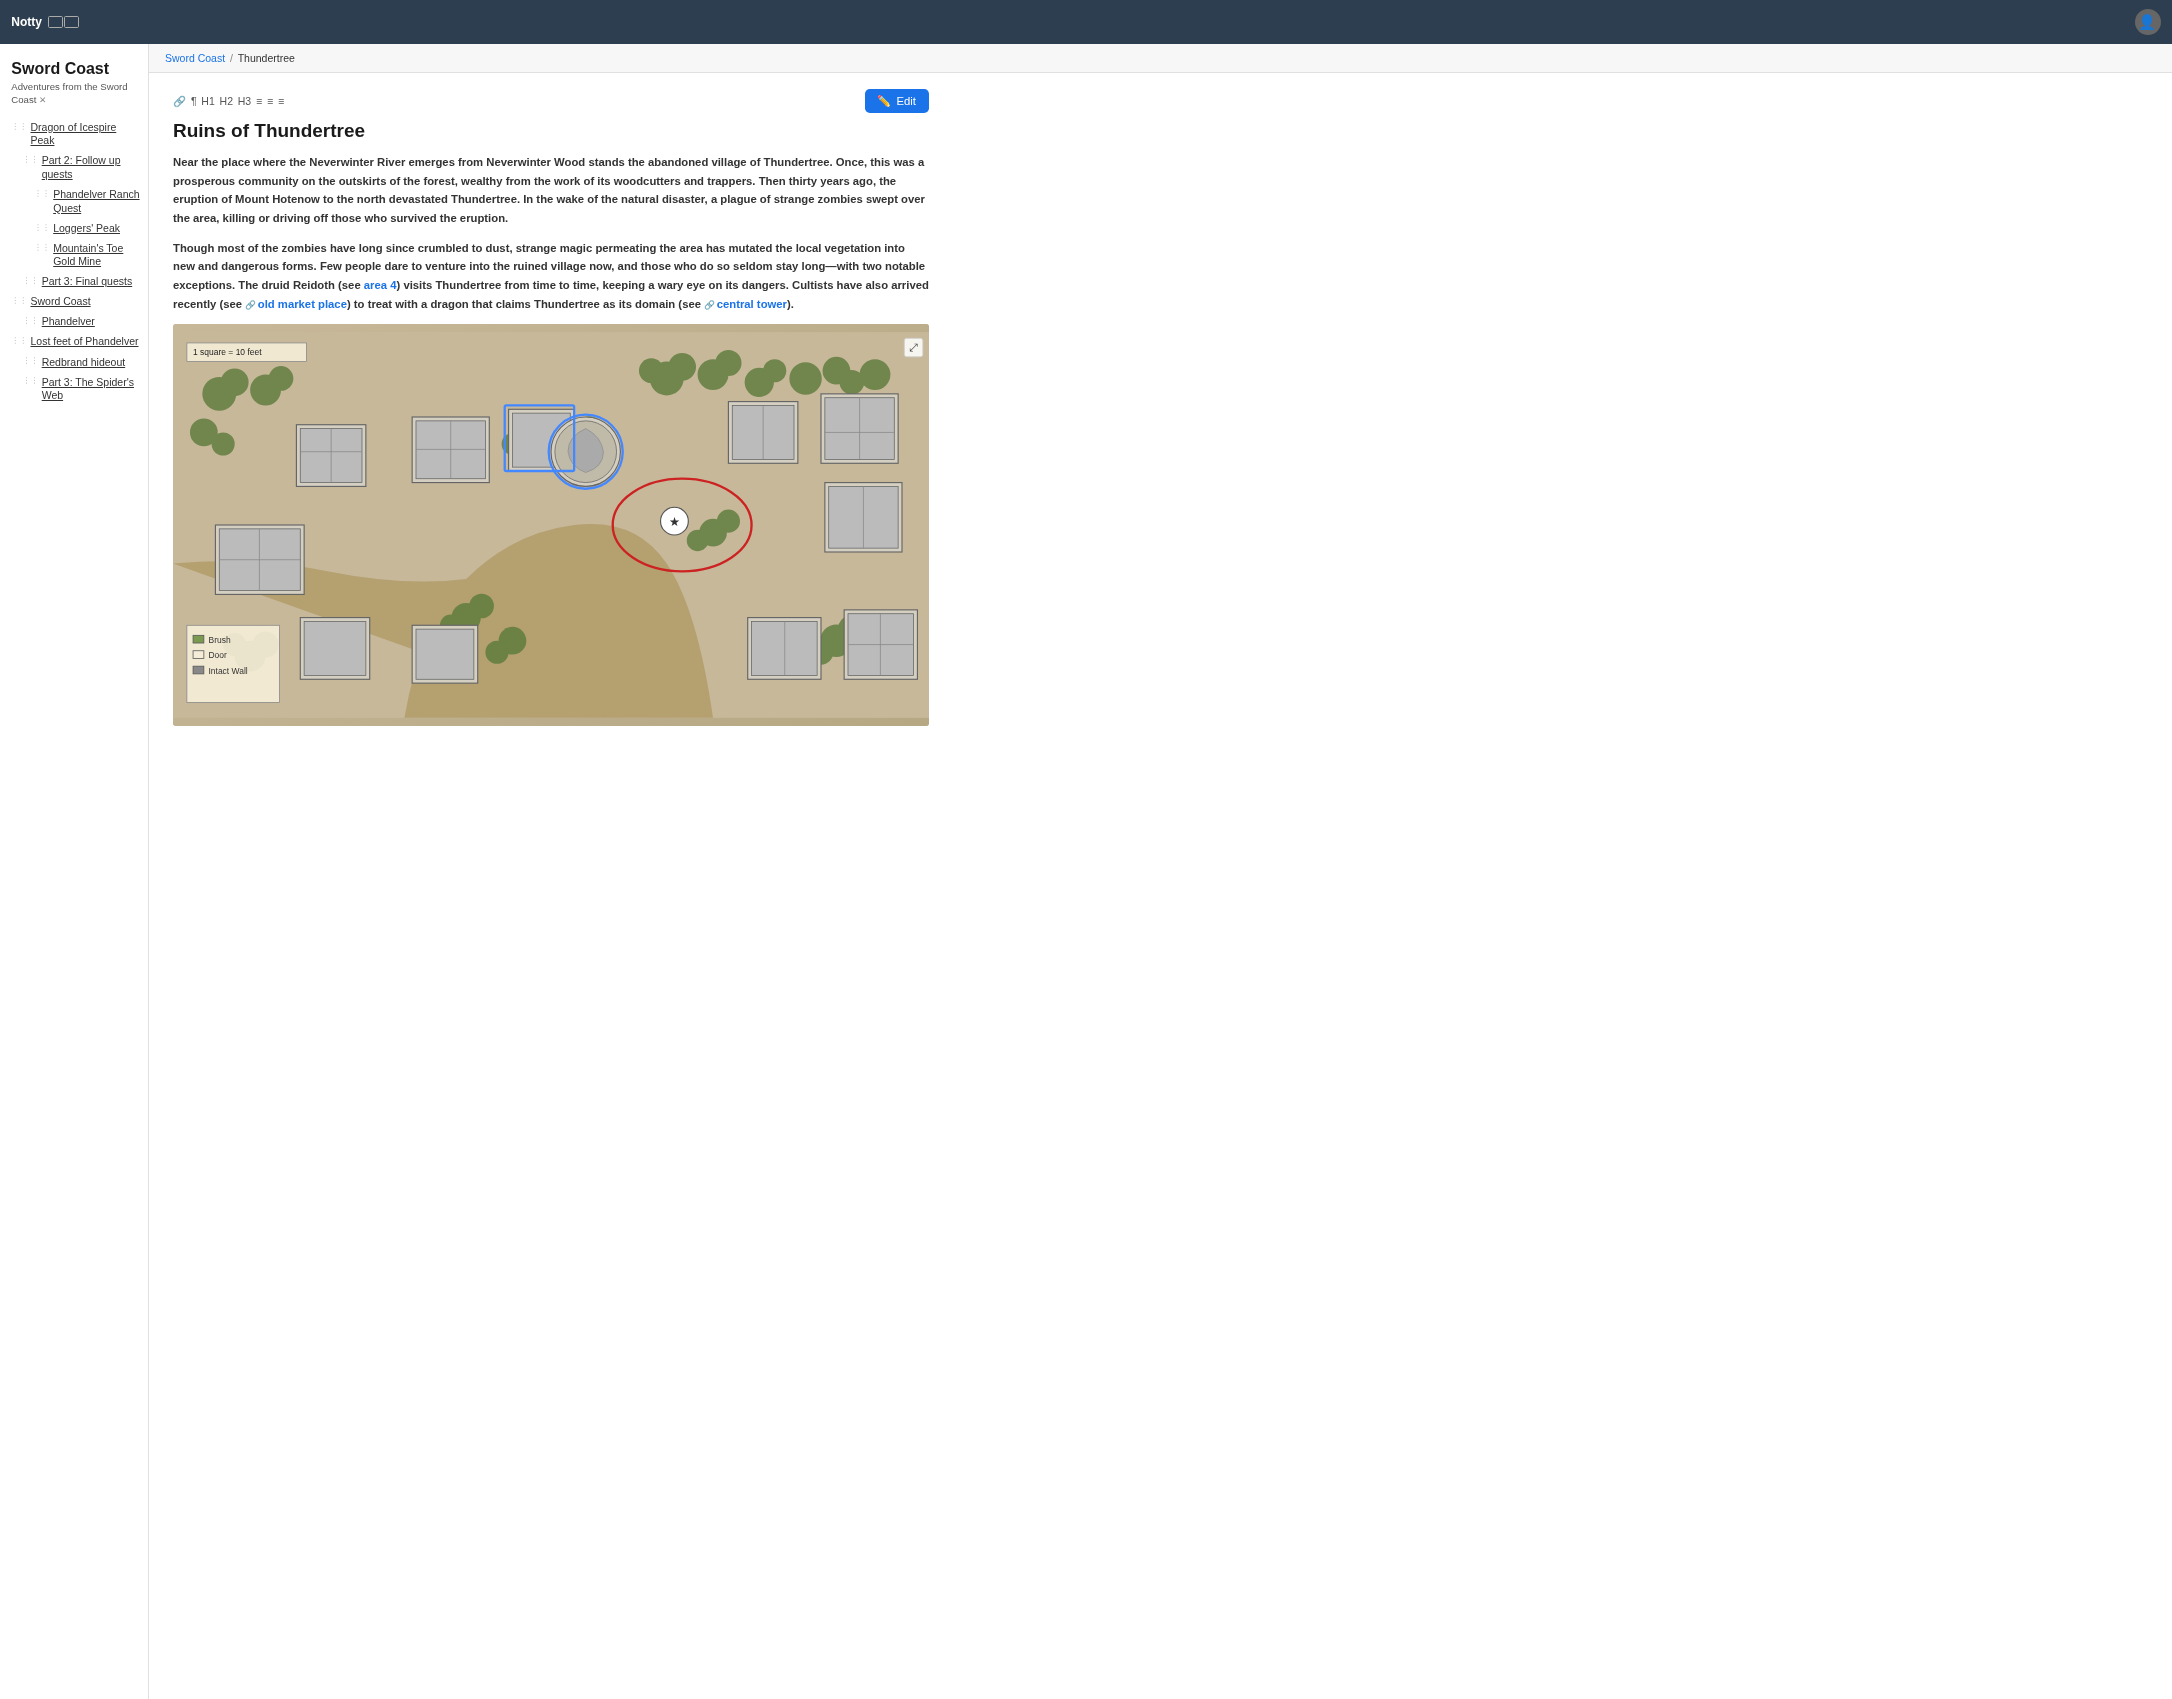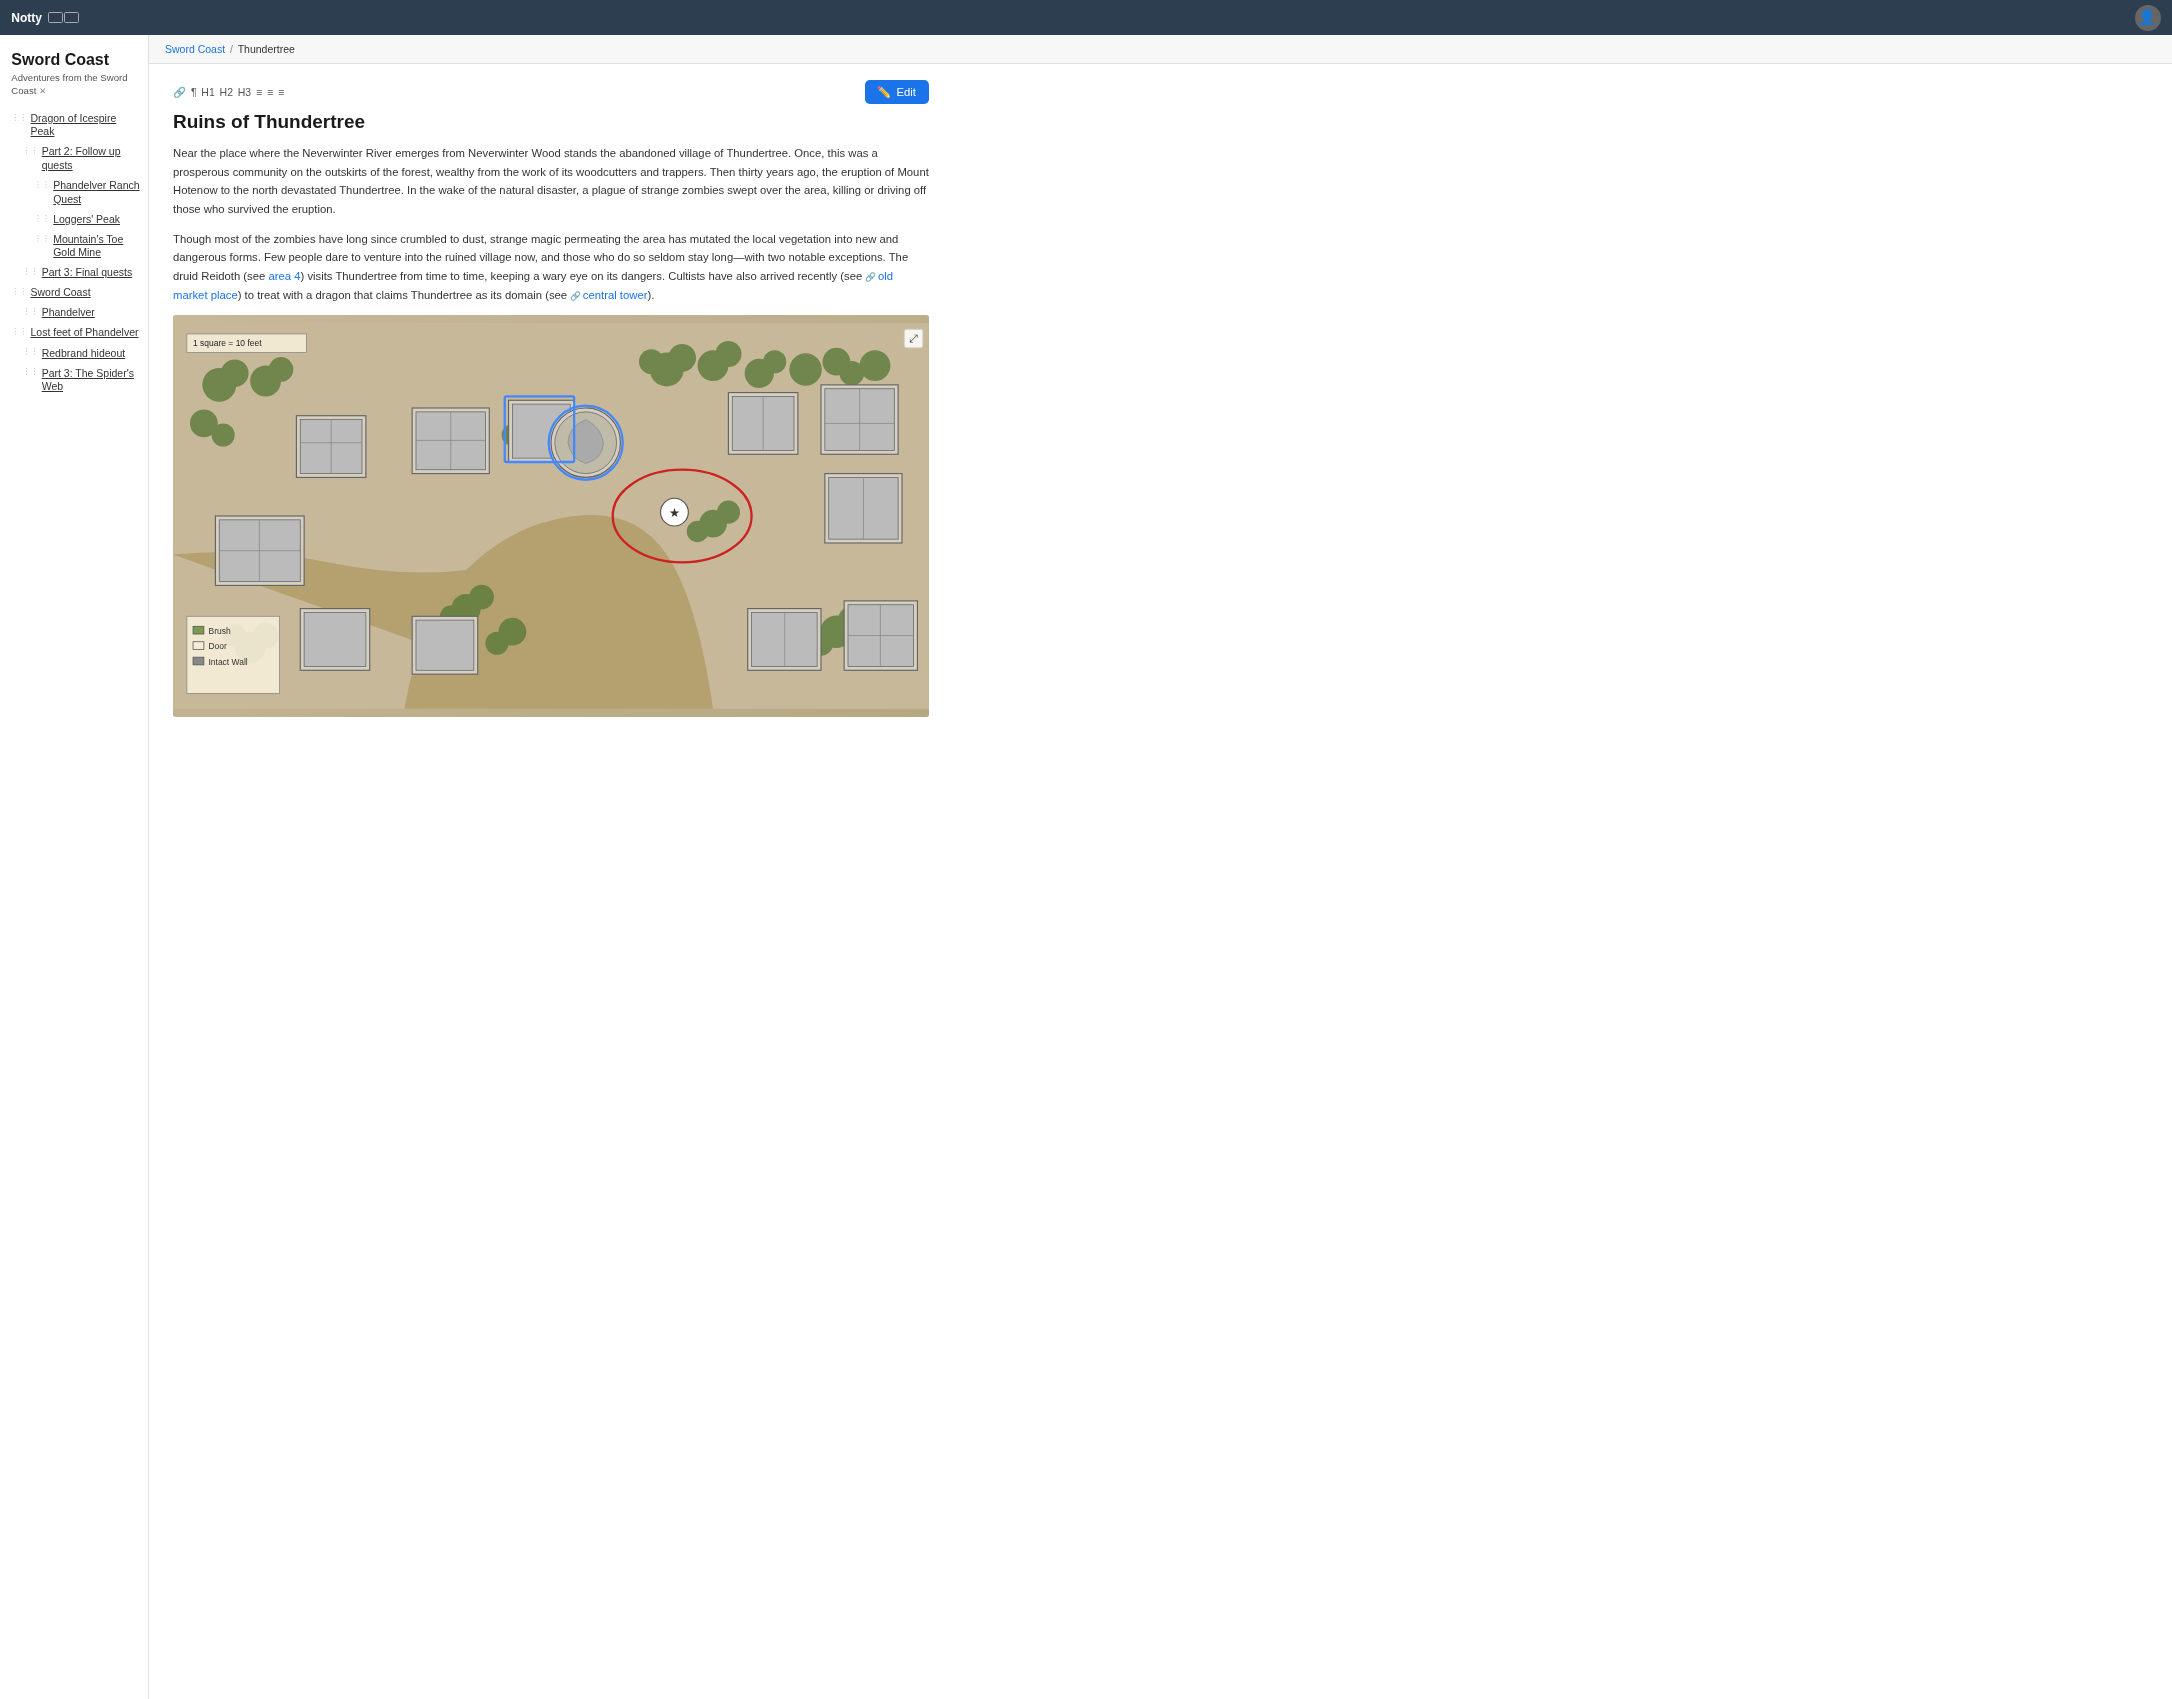--- a/index.html
+++ b/index.html
@@ -2,21 +2,21 @@
 <html style="font-size:13px"><head>
   <meta charset="utf-8">
   <style>
     * { box-sizing: border-box; margin: 0; padding: 0; }
     body { font-family: -apple-system, BlinkMacSystemFont, 'Segoe UI', sans-serif; font-size: 11.3px; background: #f5f5f5; display: flex; flex-direction: column; height: 100vh; overflow: hidden; }
 
     
     #topbar {
       background: #2c3e50;
       color: #fff;
-      height: 35px;
+      height: 44px;
       display: flex;
       align-items: center;
       justify-content: space-between;
       padding: 0 11.3px;
       flex-shrink: 0;
     }
     #topbar-left { display: flex; align-items: center; gap: 6.4px; }
     #topbar-logo { font-weight: 600; font-size: 12px; color: #fff; }
     #topbar-icon { display: flex; align-items: center; gap: 1.6px; }
     .tb-box { width: 14.5px; height: 11.3px; border: 1.6px solid #aaa; border-radius: 1.6px; display: inline-block; }
@@ -71,21 +71,21 @@
     #toolbar-row { display: flex; align-items: center; justify-content: space-between; margin-bottom: 6.4px; }
     #format-tools { display: flex; align-items: center; gap: 4.8px; color: #666; font-size: 11.3px; }
     .fmt-btn { cursor: pointer; color: #555; font-size: 10.5px; }
     #edit-btn {
       background: #1a73e8; color: #fff; border: none; padding: 5.6px 13px;
       border-radius: 4.8px; font-size: 11.3px; cursor: pointer; display: flex; align-items: center; gap: 4.8px;
     }
 
     
     #article-title { font-size: 19px; font-weight: 700; color: #1a1a1a; margin-bottom: 11.3px; }
-    #article-body { font-size: 11.3px; line-height: 1.65; color: #333; }
+    #article-body { font-size: 11.3px; line-height: 1.65; color: #333; font-weight: bold; }
     #article-body p { margin-bottom: 11.3px; }
     .link-ref { color: #1a73e8; cursor: pointer; text-decoration: none; }
     .link-icon { font-size: 8.8px; margin-right: 1.6px; }
 
     
     #map-container {
       position: relative; margin-top: 8px; border-radius: 3.2px; overflow: hidden;
       background: #c8b89a;
     }
 

